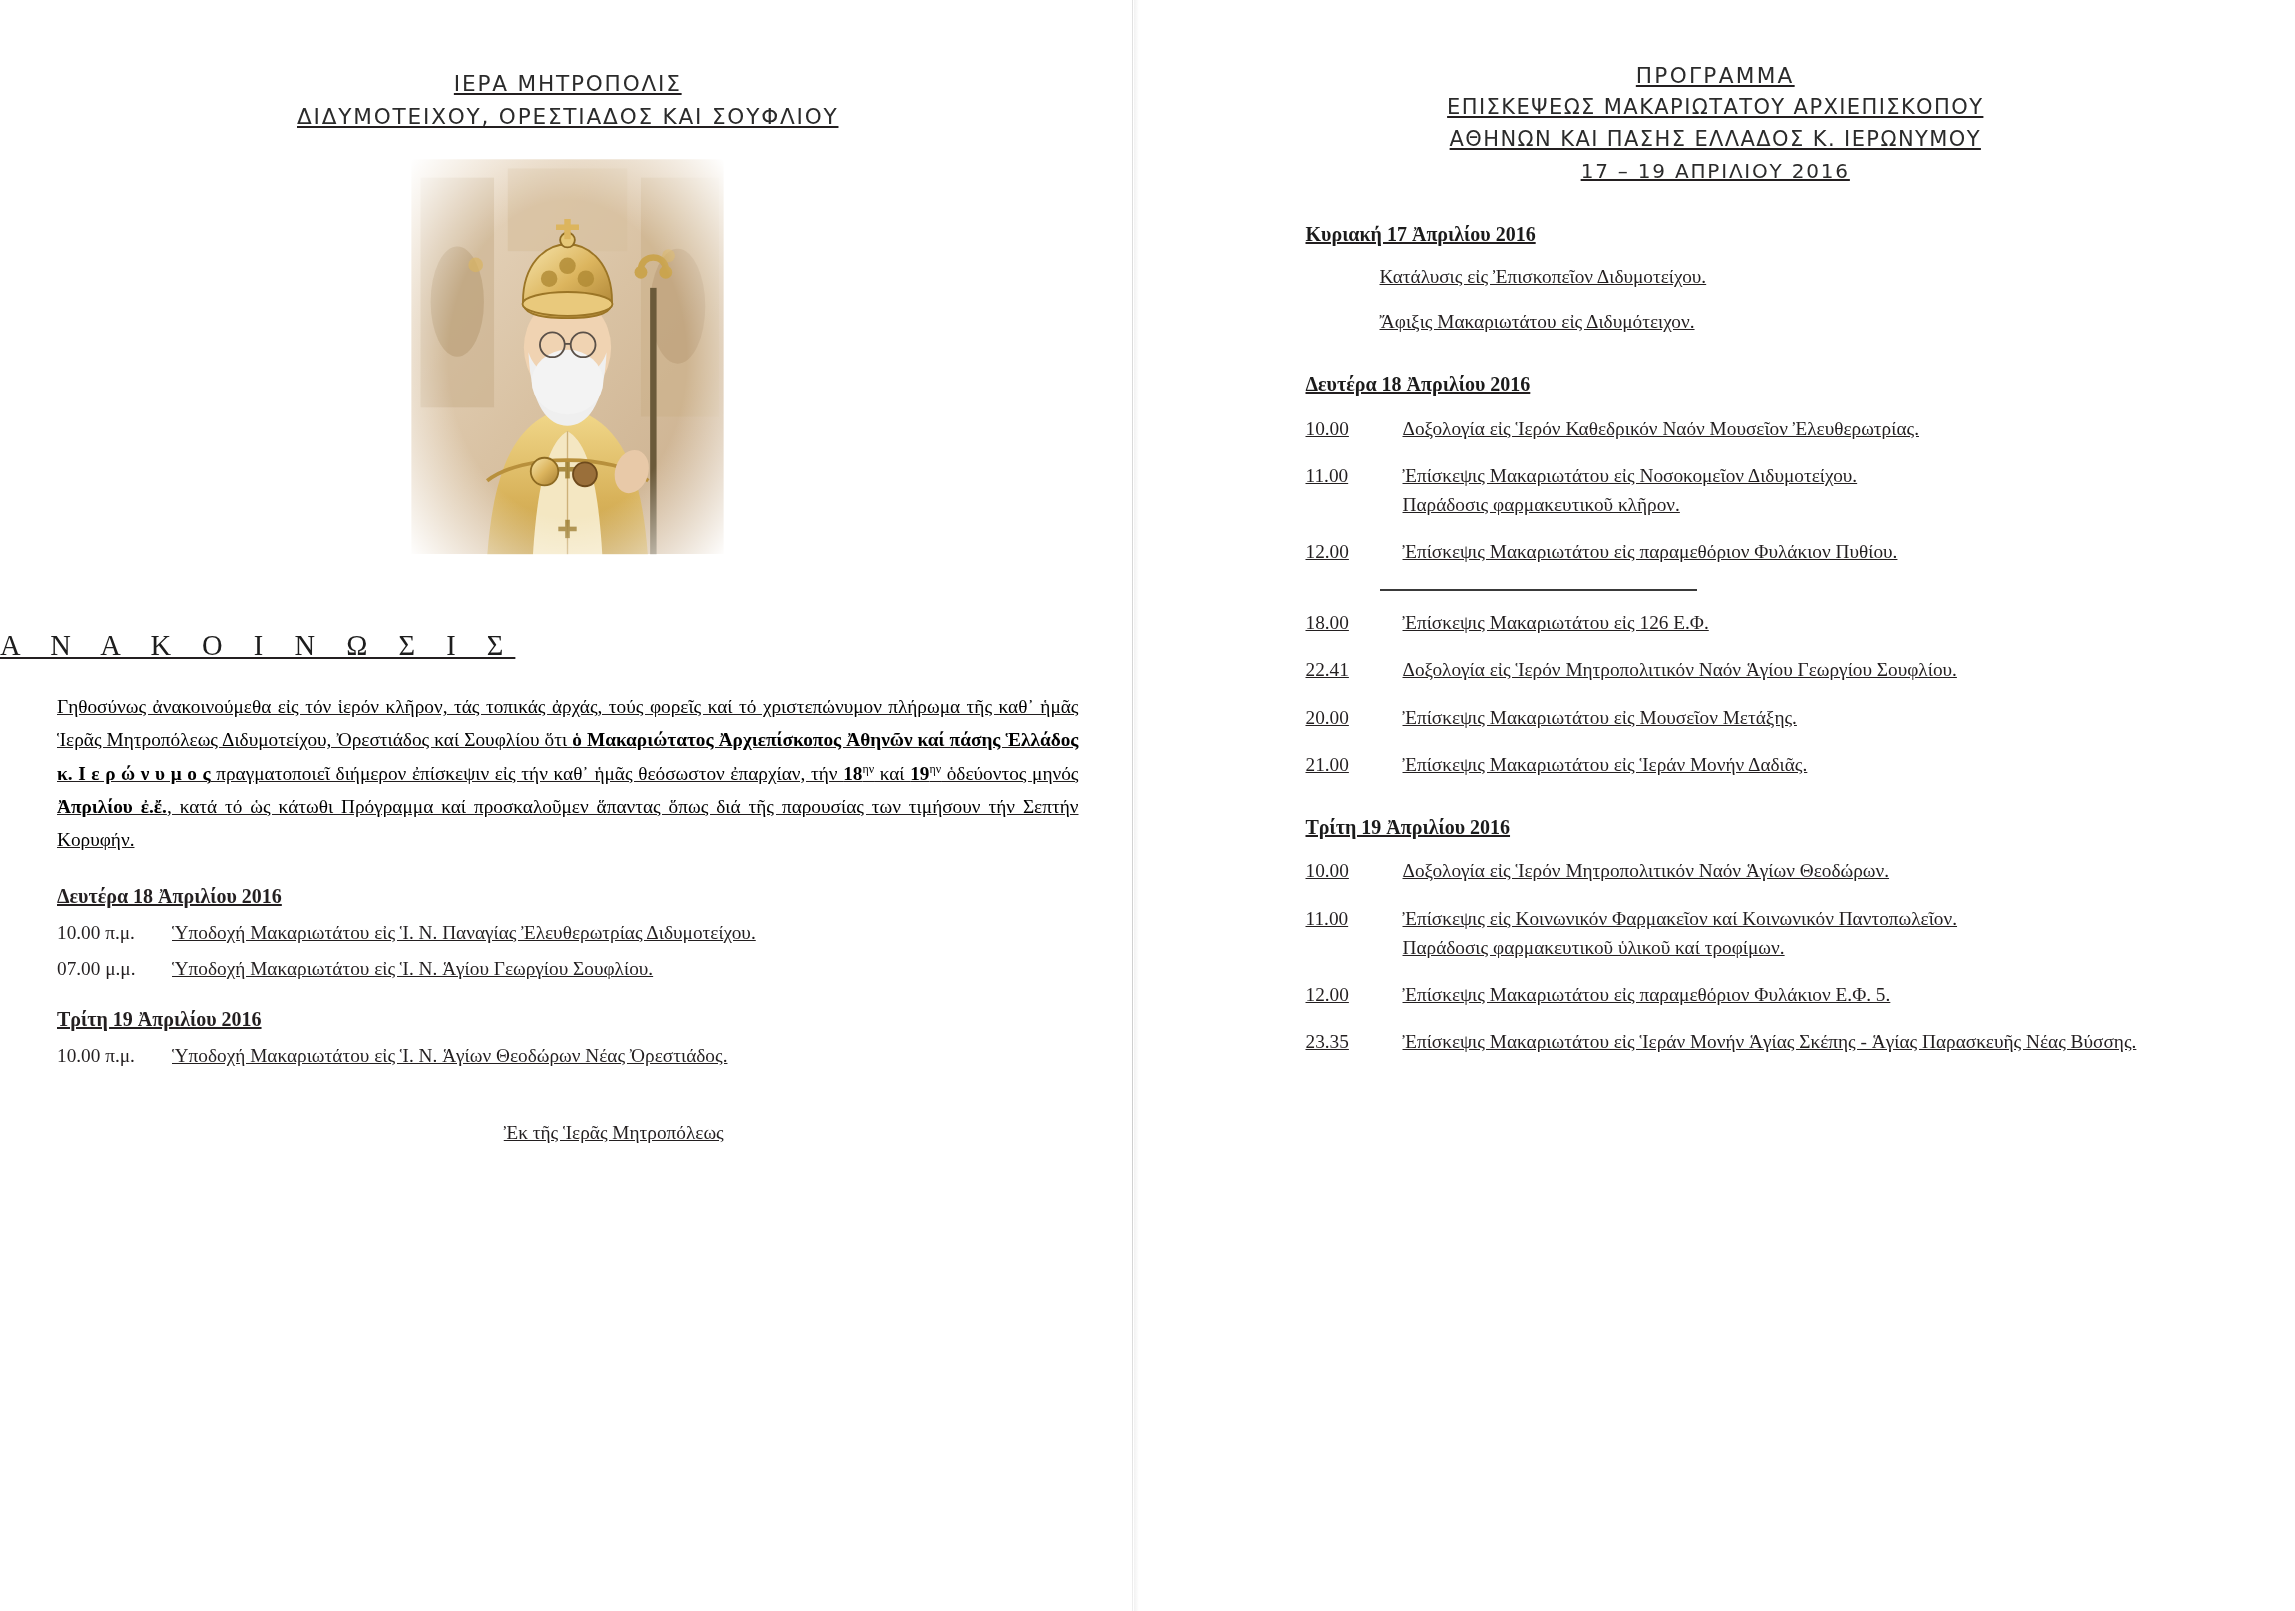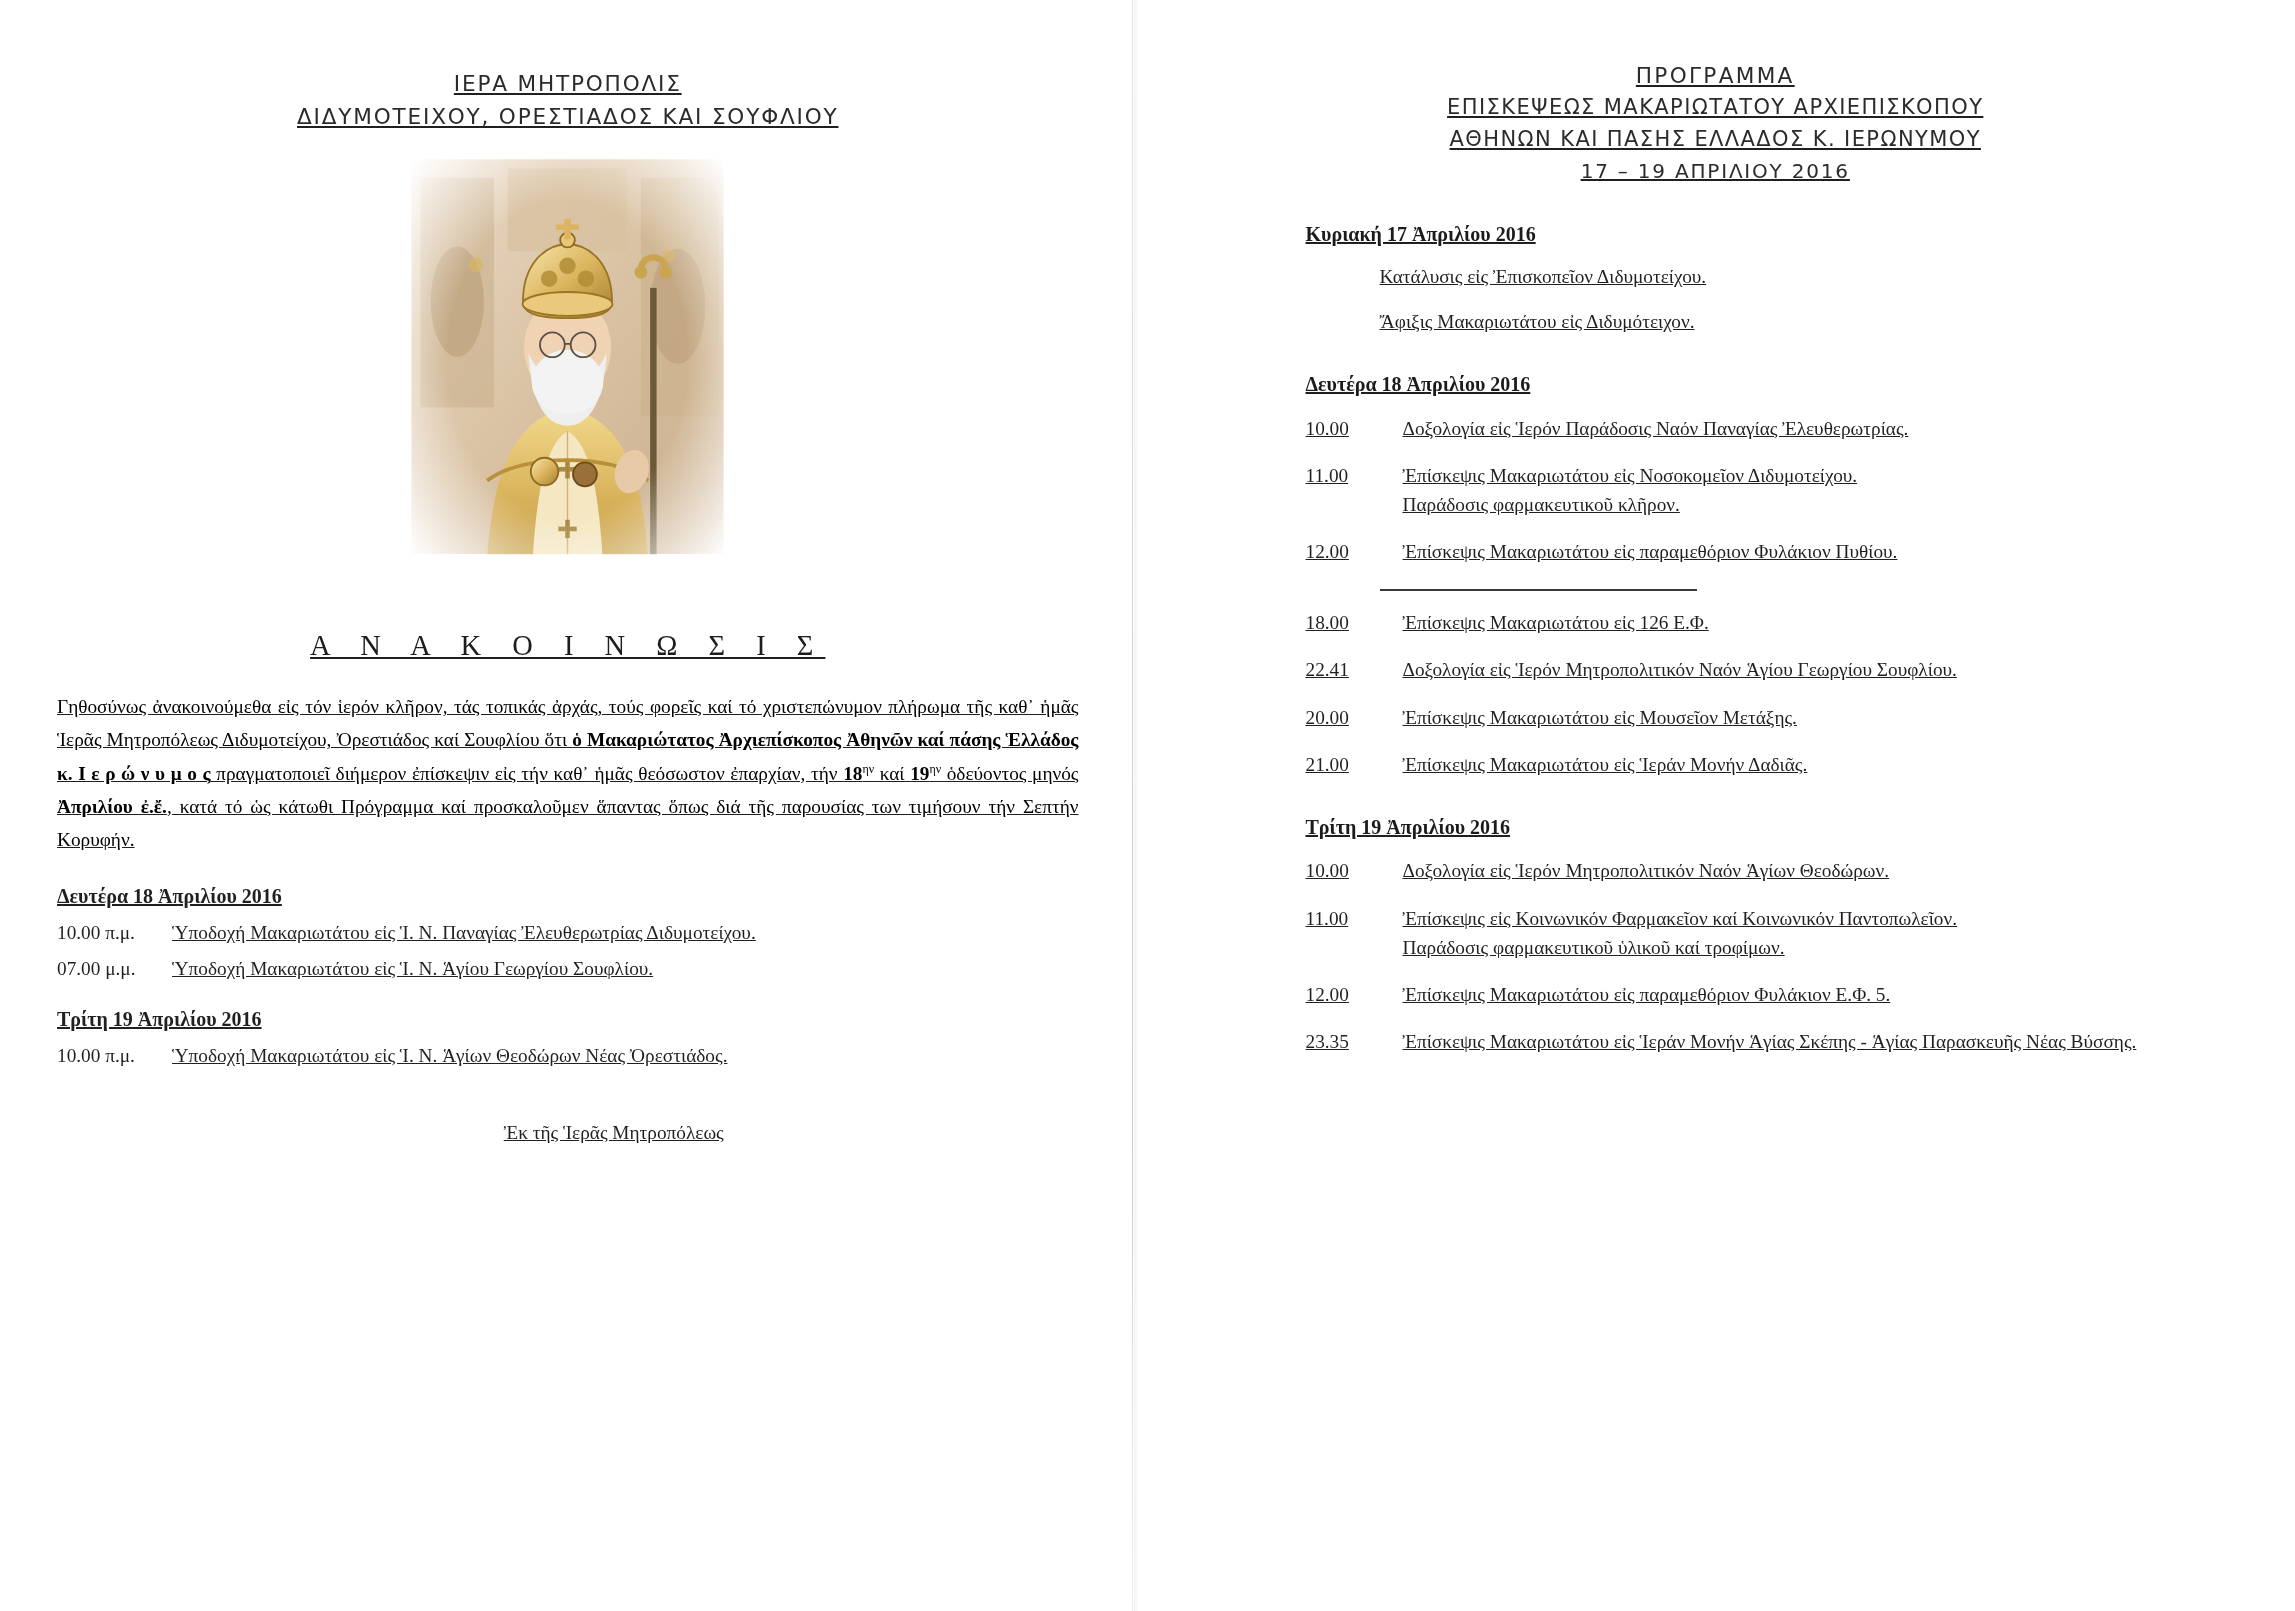--- a/index.html
+++ b/index.html
@@ -73,21 +73,21 @@
   }
   .photo {
     position: absolute;
     left: 0; top: 0;
     width: 349px; height: 464px;
     overflow: hidden;
   }
   .photo svg { display:block; }
 
   .announce-title {
-    text-align: center;
+    text-align: left;
     font-family: "Liberation Serif", serif;
     font-size: 28.5px;
     letter-spacing: 12px;
     margin-top: 16.6px;
     color: #1d1d1d;
   }
   .body-text {
     margin: 28px 57px 0 57px;
     font-size: 19.3px;
     line-height: 1.72;
@@ -291,21 +291,21 @@
     </div>
 
     <div class="rday">Κυριακή 17 Ἀπριλίου 2016</div>
     <div class="rnote tight">Κατάλυσις εἰς Ἐπισκοπεῖον Διδυμοτείχου.</div>
     <div class="rnote">Ἄφιξις Μακαριωτάτου εἰς Διδυμότειχον.</div>
 
     <div class="rday">Δευτέρα 18 Ἀπριλίου 2016</div>
 
     <div class="rrow">
       <div class="time">10.00</div>
-      <div class="txt">Δοξολογία εἰς Ἱερόν Παράδοσις Ναόν Παναγίας  Ἐλευθερωτρίας.</div>
+      <div class="txt">Δοξολογία εἰς Ἱερόν Καθεδρικόν Ναόν Μουσεῖον  Ἐλευθερωτρίας.</div>
     </div>
     <div class="rrow">
       <div class="time">11.00</div>
       <div class="txt" style="white-space:pre-line">Ἐπίσκεψις Μακαριωτάτου εἰς Νοσοκομεῖον Διδυμοτείχου.
 Παράδοσις φαρμακευτικοῦ κλῆρον.</div>
     </div>
     <div class="rrow">
       <div class="time">12.00</div>
       <div class="txt">Ἐπίσκεψις Μακαριωτάτου εἰς παραμεθόριον Φυλάκιον Πυθίου.</div>
     </div>

